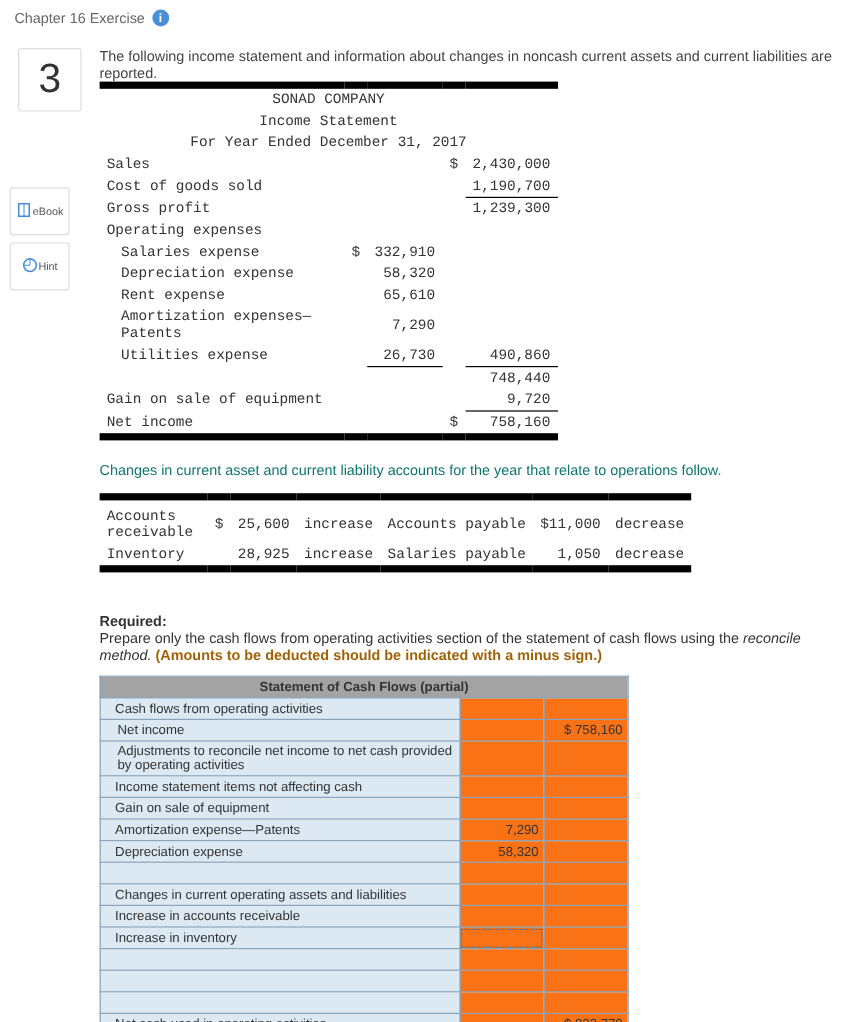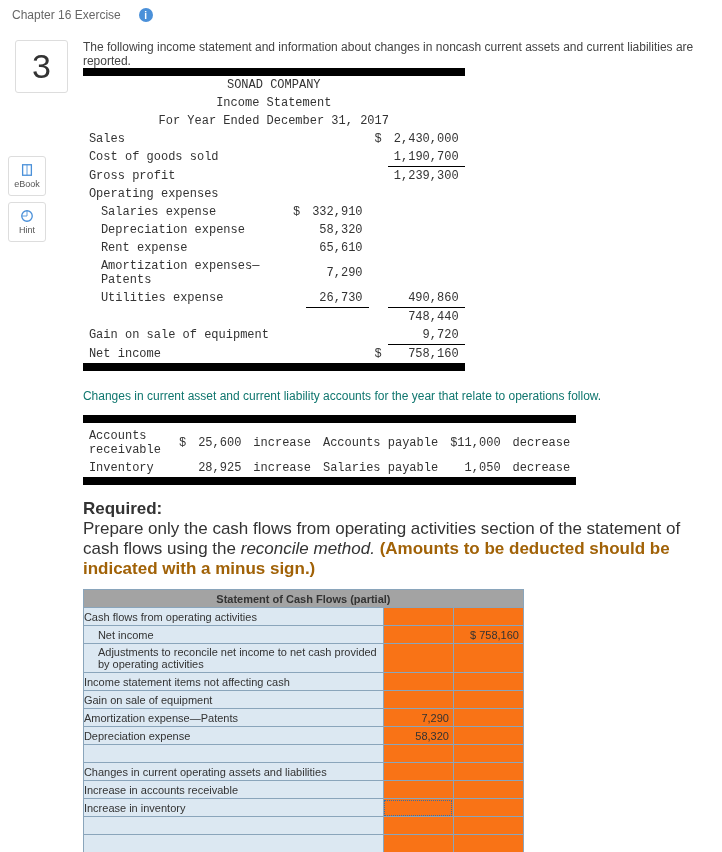--- a/index.html
+++ b/index.html
@@ -1,45 +1,45 @@
 <!DOCTYPE html>
 <html><head>
 <meta charset="utf-8">
 <style>
 *{box-sizing:border-box;margin:0;padding:0}
 body{font-family:Arial,Helvetica,sans-serif;font-size:12px;color:#333;background:#fff;width:722px}
-.header{padding:8px 12px;color:#666;font-size:12px;display:flex;align-items:center;gap:18px}
+.header{padding:8px 12px;color:#666;font-size:12px;display:flex;align-items:center;gap:6px}
 .info-icon{width:14px;height:14px;background:#4a90d9;border-radius:50%;display:inline-flex;align-items:center;justify-content:center;color:#fff;font-size:10px;font-weight:bold}
 .main{padding:10px 15px;display:flex;gap:15px}
 .qnum{border:1px solid #ddd;font-size:34px;font-weight:300;color:#333;padding:6px 16px;border-radius:3px;align-self:flex-start}
 .content{flex:1}
 .intro{color:#444;font-size:12px;}
 .sidebar{position:absolute;left:8px;top:156px;display:flex;flex-direction:column;gap:6px}
-.side-btn{border:1px solid #ddd;width:38px;height:40px;display:flex;flex-direction:column;align-items:center;justify-content:center;font-size:9px;color:#555;border-radius:3px}
+.side-btn{border:1px solid #ddd;width:50px;height:40px;display:flex;flex-direction:row;align-items:center;justify-content:center;font-size:9px;color:#555;border-radius:3px}
 .side-ic{width:14px;height:14px;margin-bottom:2px}
 .mono{font-family:'Courier New',monospace;font-size:12px}
 table{border-collapse:collapse}
 .inc-table{margin-bottom:14px}
 .inc-table td{padding:2px 6px;white-space:nowrap}
-.grib td{border-top:8px solid #000000}
+.grib td{border-top:6px solid #000000}
 .tnum{text-align:right}
 .bb{border-bottom:1px solid #000}
 .dbl{border-bottom:3px double #000}
 .indent{padding-left:18px!important}
 .changes-intro{font-size:12px;color:#0f766e;margin:12px 0}
 .chg-table td{padding:2px 6px;white-space:nowrap}
-.req{margin-top:10px;font-size:17px}
+.req{margin-top:30px;font-size:12px}
 .req b{font-weight:bold}
 .ital{font-style:italic}
 .red{color:#a16207;font-weight:bold}
 .scf{border:1px dashed #7aa0c4;border-collapse:collapse;margin-top:10px;font-size:11px}
 .scf td{border:1px solid #8aa5bb;padding:2px 4px;height:18px}
 .scf .hdr{background:#a3a3a3;font-weight:bold;text-align:center}
 .scf .sh{background:#dce8f2}
-.scf .lbl{padding-left:0}
+.scf .lbl{padding-left:12px}
 .scf .ind1{padding-left:14px}
 .scf .ind2{}
 .scf .val{text-align:right;width:70px}
 .scf .in{background:#f97316}
 .scf .focus{outline:1px dotted #3a6ea5;outline-offset:-2px}
 </style>
 </head>
 <body>
 
 <div class="header">

